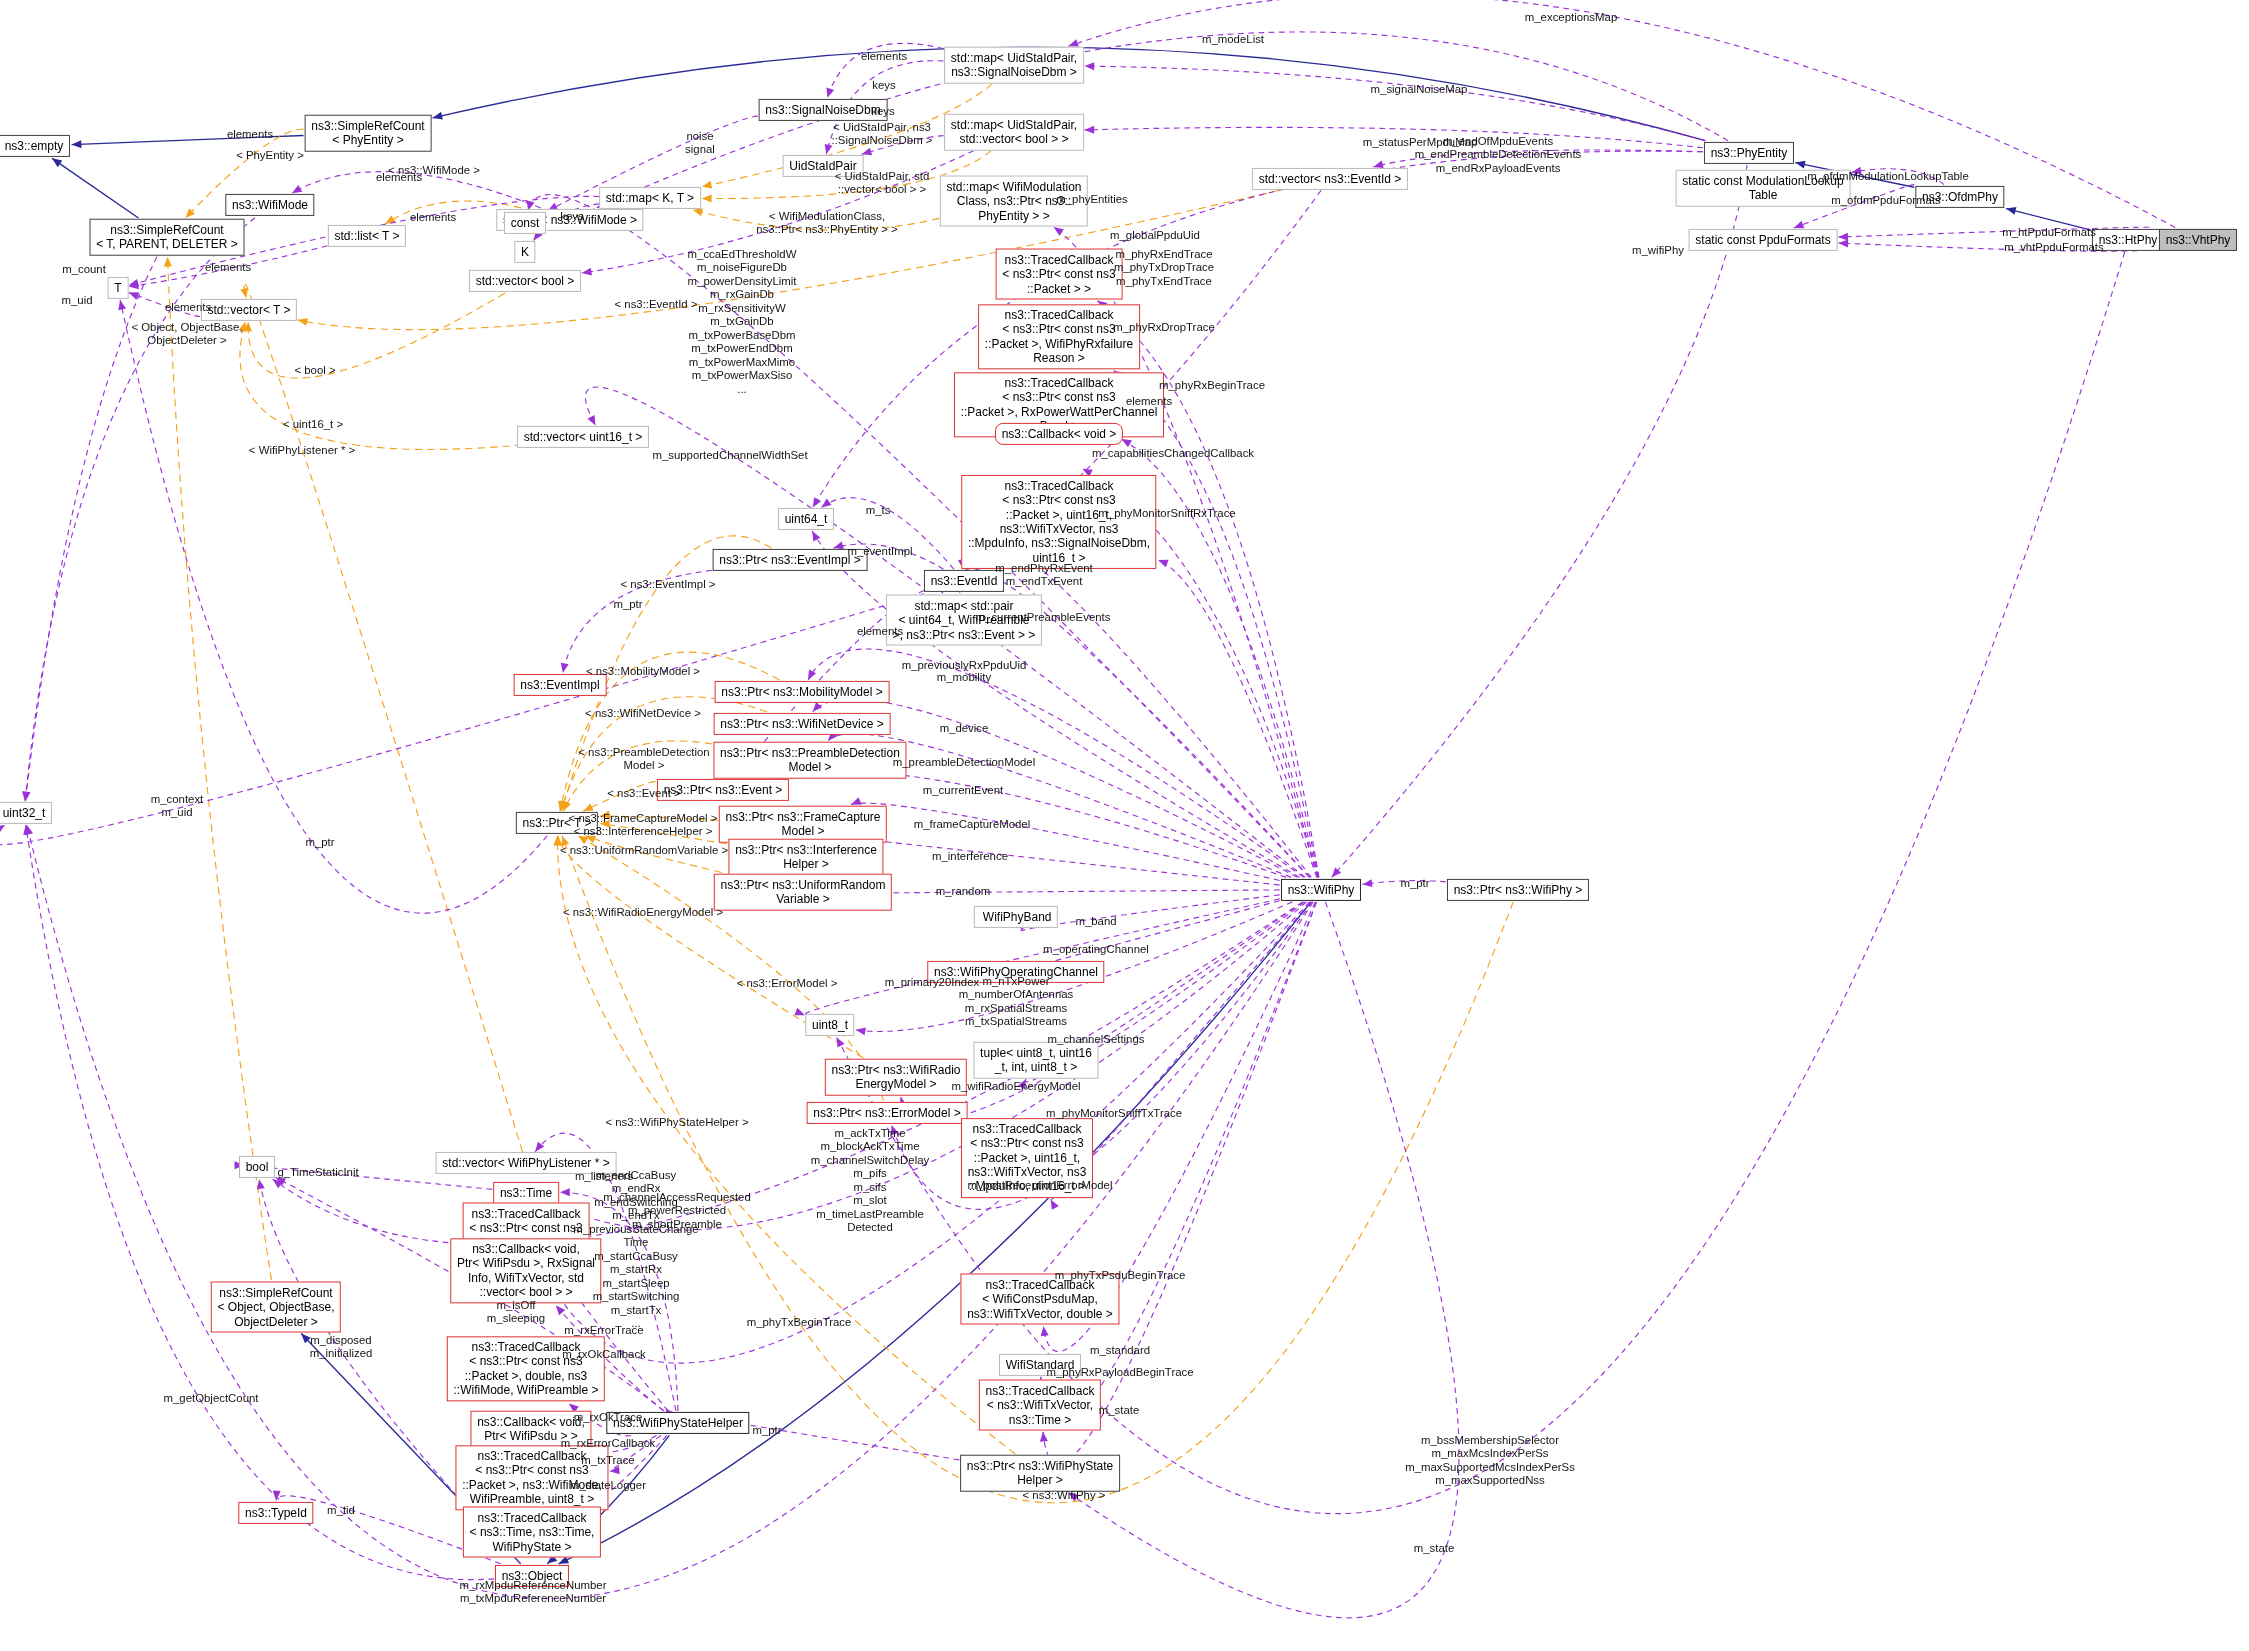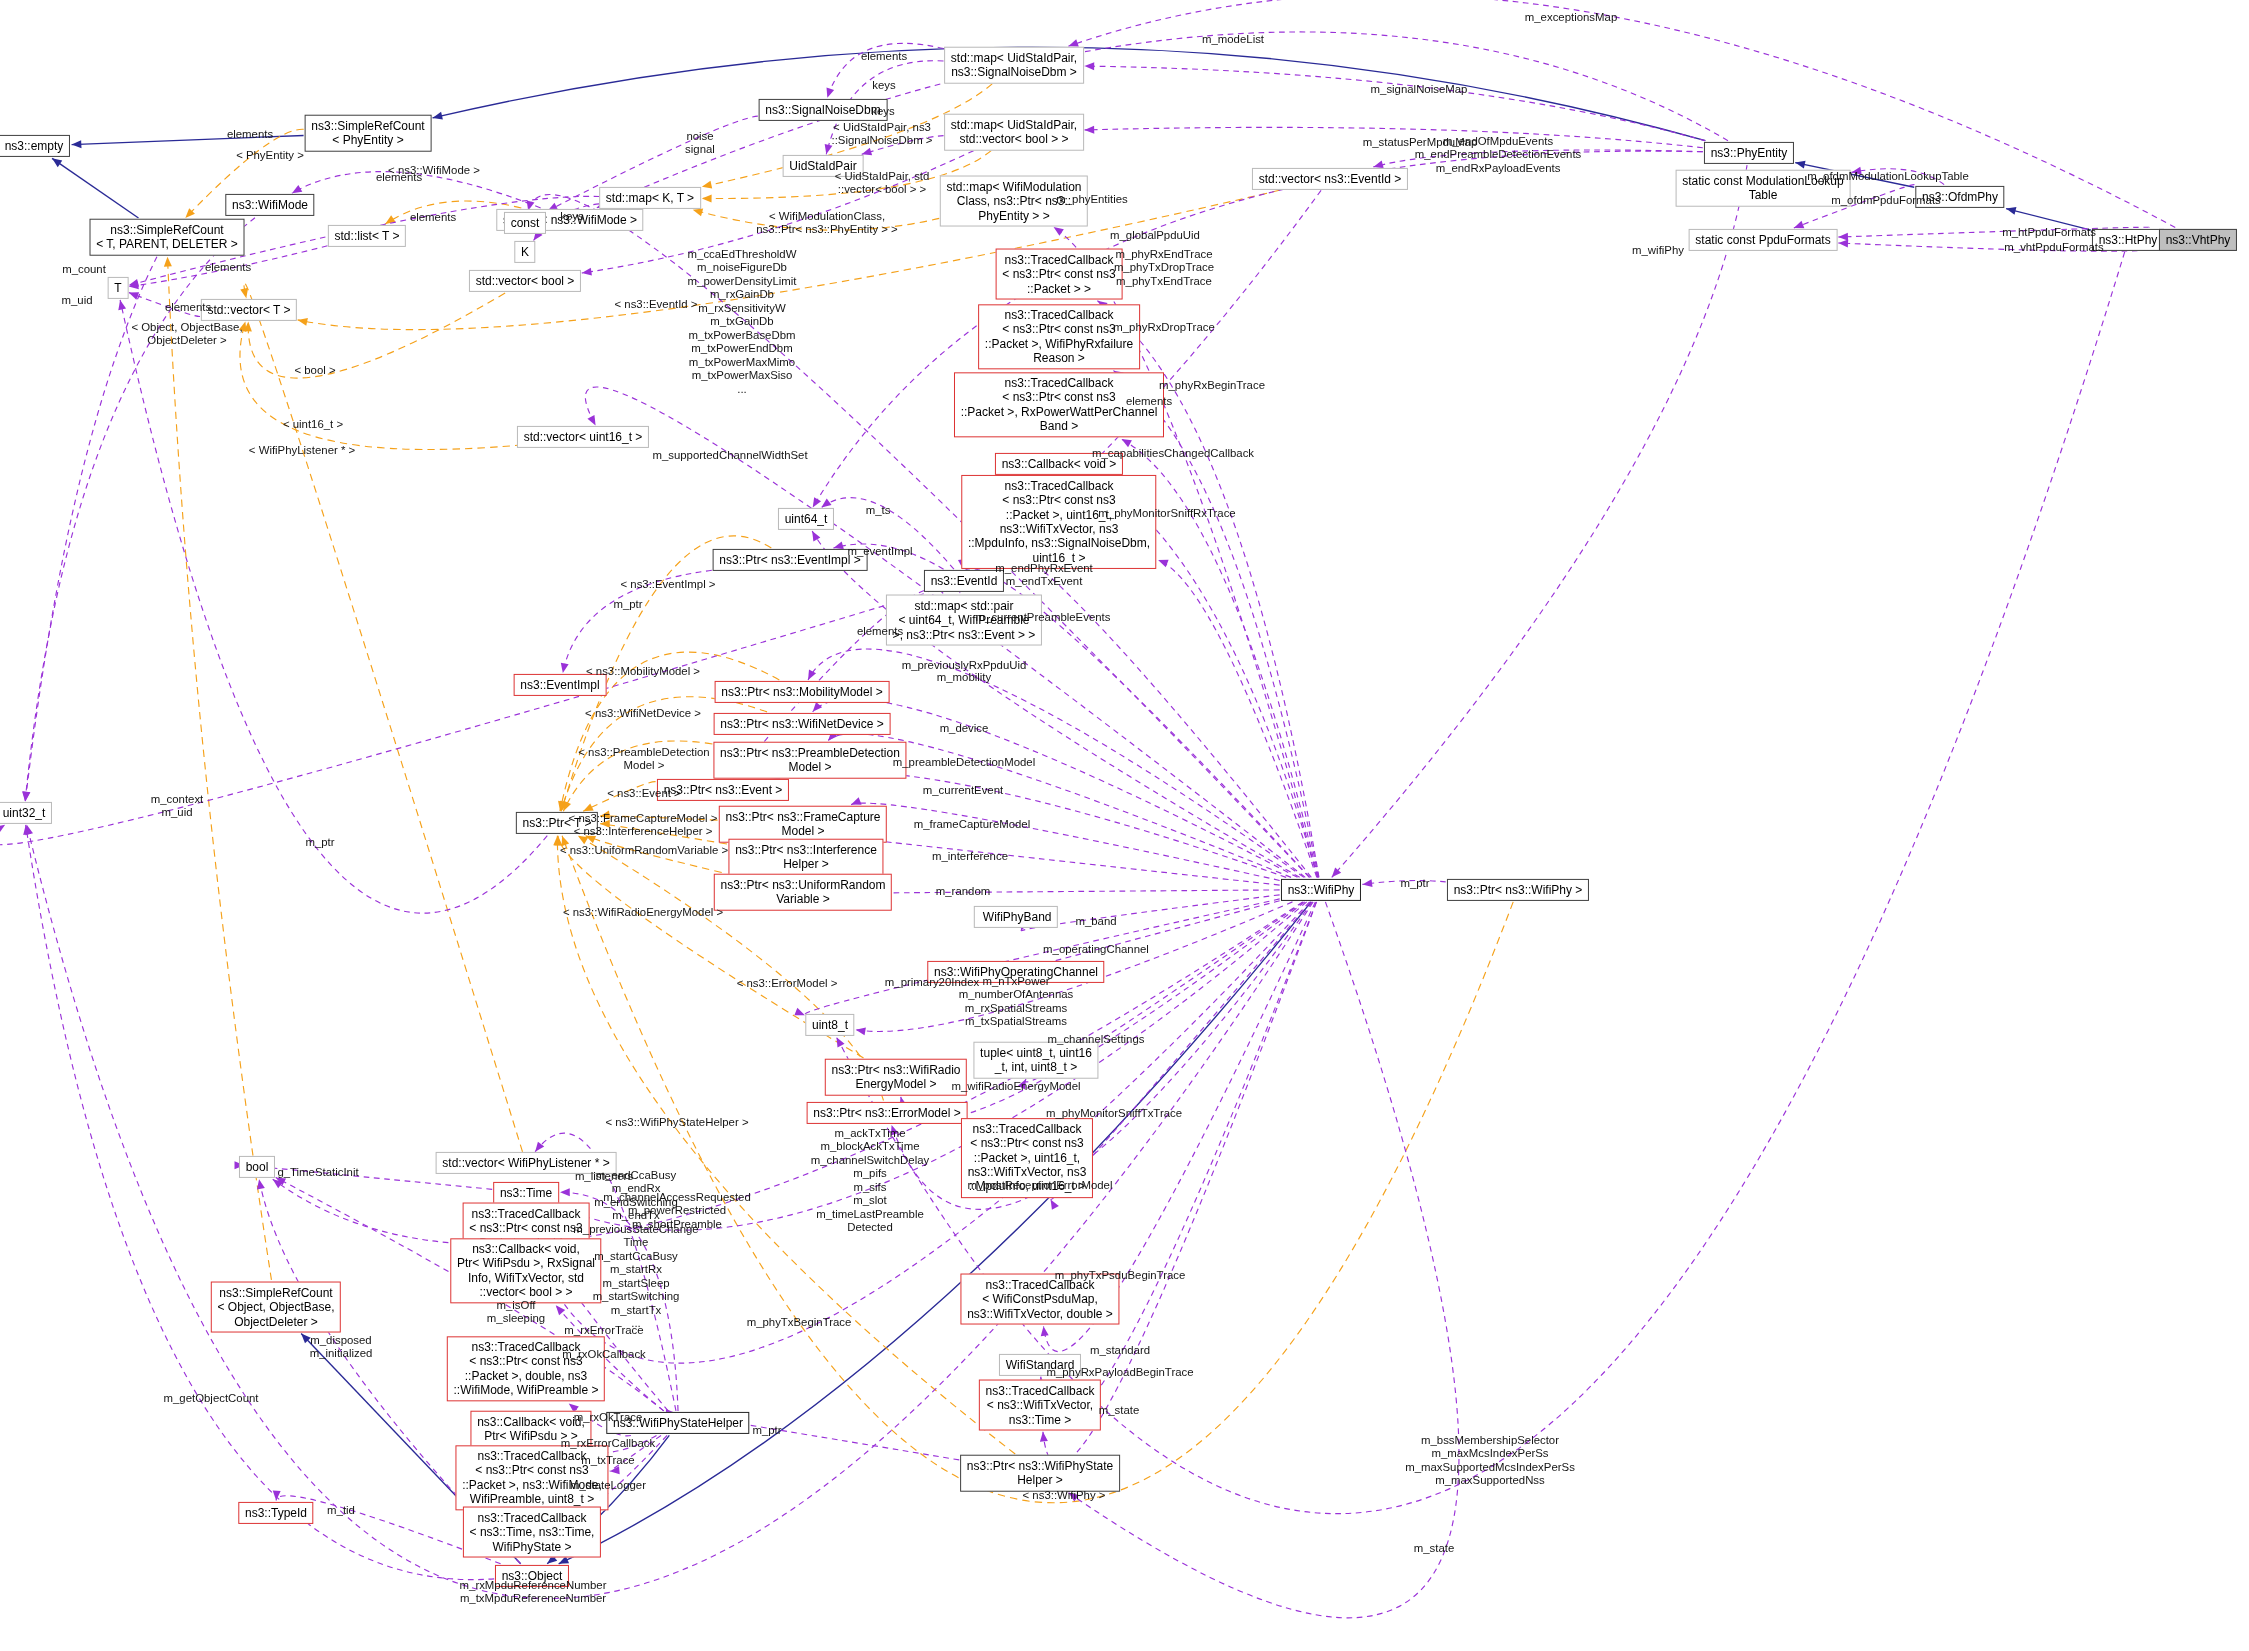--- a/index.html
+++ b/index.html
@@ -310,21 +310,21 @@
 &lt; ns3::Ptr&lt; const ns3
 ::Packet &gt; &gt;</div>
     <div class="node red" style="left: 1059px; top: 337px;">ns3::TracedCallback
 &lt; ns3::Ptr&lt; const ns3
 ::Packet &gt;, WifiPhyRxfailure
 Reason &gt;</div>
     <div class="node red" style="left: 1059px; top: 405px;">ns3::TracedCallback
 &lt; ns3::Ptr&lt; const ns3
 ::Packet &gt;, RxPowerWattPerChannel
 Band &gt;</div>
-    <div class="node red" style="left: 1059px; top: 464px;">ns3::Callback&lt; void &gt;</div>
+    <div class="node red" style="left: 1059px; top: 434px; border-radius: 8px;">ns3::Callback&lt; void &gt;</div>
     <div class="node red" style="left: 1059px; top: 522px;">ns3::TracedCallback
 &lt; ns3::Ptr&lt; const ns3
 ::Packet &gt;, uint16_t,
 ns3::WifiTxVector, ns3
 ::MpduInfo, ns3::SignalNoiseDbm,
 uint16_t &gt;</div>
     <div class="node gray" style="left: 526px; top: 1163px;">std::vector&lt; WifiPhyListener * &gt;</div>
     <div class="node red" style="left: 526px; top: 1193px;">ns3::Time</div>
     <div class="node red" style="left: 526px; top: 1228px;">ns3::TracedCallback
 &lt; ns3::Ptr&lt; const ns3

